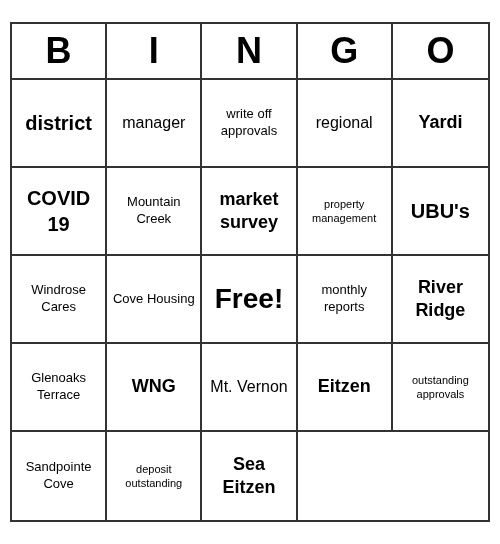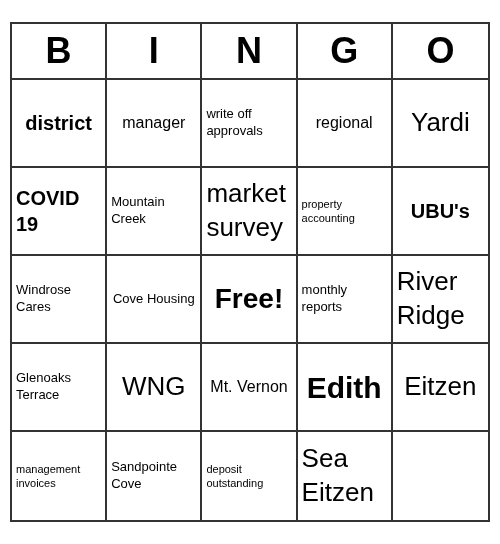--- a/index.html
+++ b/index.html
@@ -35,40 +35,41 @@
       display: grid;
       grid-template-columns: repeat(5, 1fr);
       grid-template-rows: repeat(5, 1fr);
     }
     .bingo-cell {
       border-right: 2px solid #333;
       border-bottom: 2px solid #333;
       display: flex;
       align-items: center;
       justify-content: center;
+      text-align: center;
       padding: 4px;
       min-height: 88px;
     }
     .bingo-cell:nth-child(5n) {
       border-right: none;
     }
     .bingo-grid .bingo-cell:nth-child(n+21) {
       border-bottom: none;
     }
     .cell-text {
       font-size: 13px;
       line-height: 1.3;
     }
     .cell-text.large {
       font-size: 20px;
       font-weight: bold;
     }
     .cell-text.xlarge {
-      font-size: 26px;
-      font-weight: normal;
+      font-size: 18px;
+      font-weight: bold;
     }
     .cell-text.xxlarge {
       font-size: 30px;
       font-weight: bold;
     }
     .cell-text.medium {
       font-size: 16px;
       font-weight: normal;
     }
     .cell-text.free {
@@ -109,21 +110,21 @@
       <div class="bingo-cell">
         <span class="cell-text large">COVID 19</span>
       </div>
       <div class="bingo-cell">
         <span class="cell-text cell-text">Mountain Creek</span>
       </div>
       <div class="bingo-cell">
         <span class="cell-text xlarge">market survey</span>
       </div>
       <div class="bingo-cell">
-        <span class="cell-text small">property accounting</span>
+        <span class="cell-text small">property management</span>
       </div>
       <div class="bingo-cell">
         <span class="cell-text large">UBU's</span>
       </div>
       <div class="bingo-cell">
         <span class="cell-text cell-text">Windrose Cares</span>
       </div>
       <div class="bingo-cell">
         <span class="cell-text cell-text">Cove Housing</span>
       </div>
@@ -139,27 +140,24 @@
       <div class="bingo-cell">
         <span class="cell-text cell-text">Glenoaks Terrace</span>
       </div>
       <div class="bingo-cell">
         <span class="cell-text xlarge">WNG</span>
       </div>
       <div class="bingo-cell">
         <span class="cell-text medium">Mt. Vernon</span>
       </div>
       <div class="bingo-cell">
-        <span class="cell-text xxlarge">Edith</span>
-      </div>
-      <div class="bingo-cell">
         <span class="cell-text xlarge">Eitzen</span>
       </div>
       <div class="bingo-cell">
-        <span class="cell-text small">management invoices</span>
+        <span class="cell-text small">outstanding approvals</span>
       </div>
       <div class="bingo-cell">
         <span class="cell-text cell-text">Sandpointe Cove</span>
       </div>
       <div class="bingo-cell">
         <span class="cell-text small">deposit outstanding</span>
       </div>
       <div class="bingo-cell">
         <span class="cell-text xlarge">Sea Eitzen</span>
       </div>

